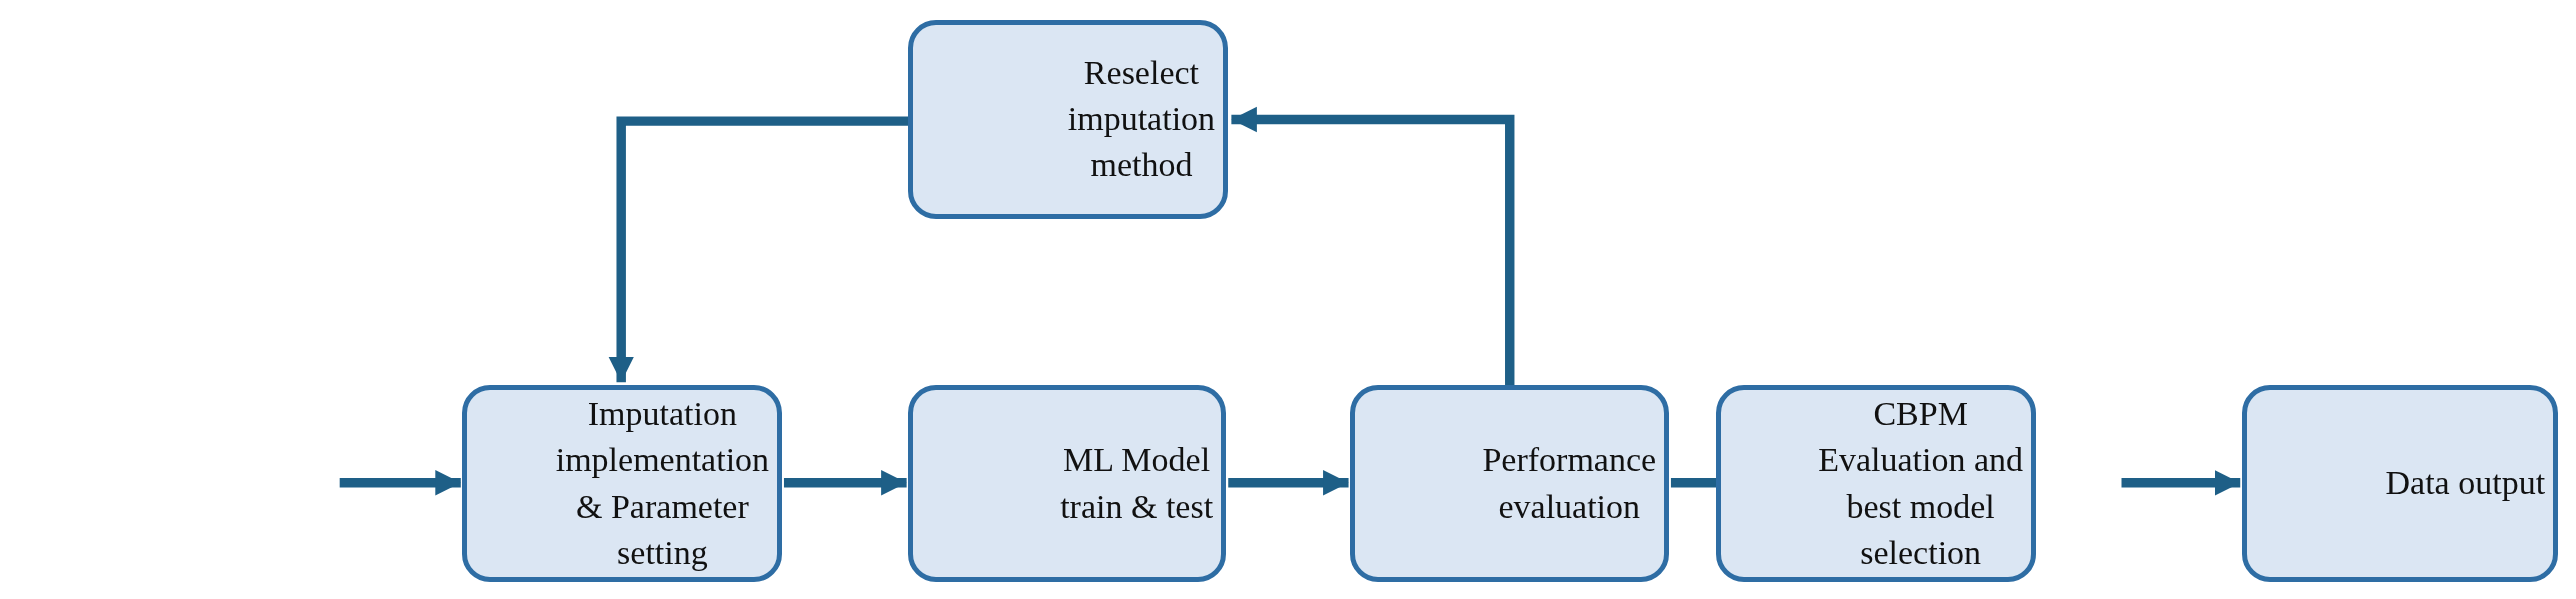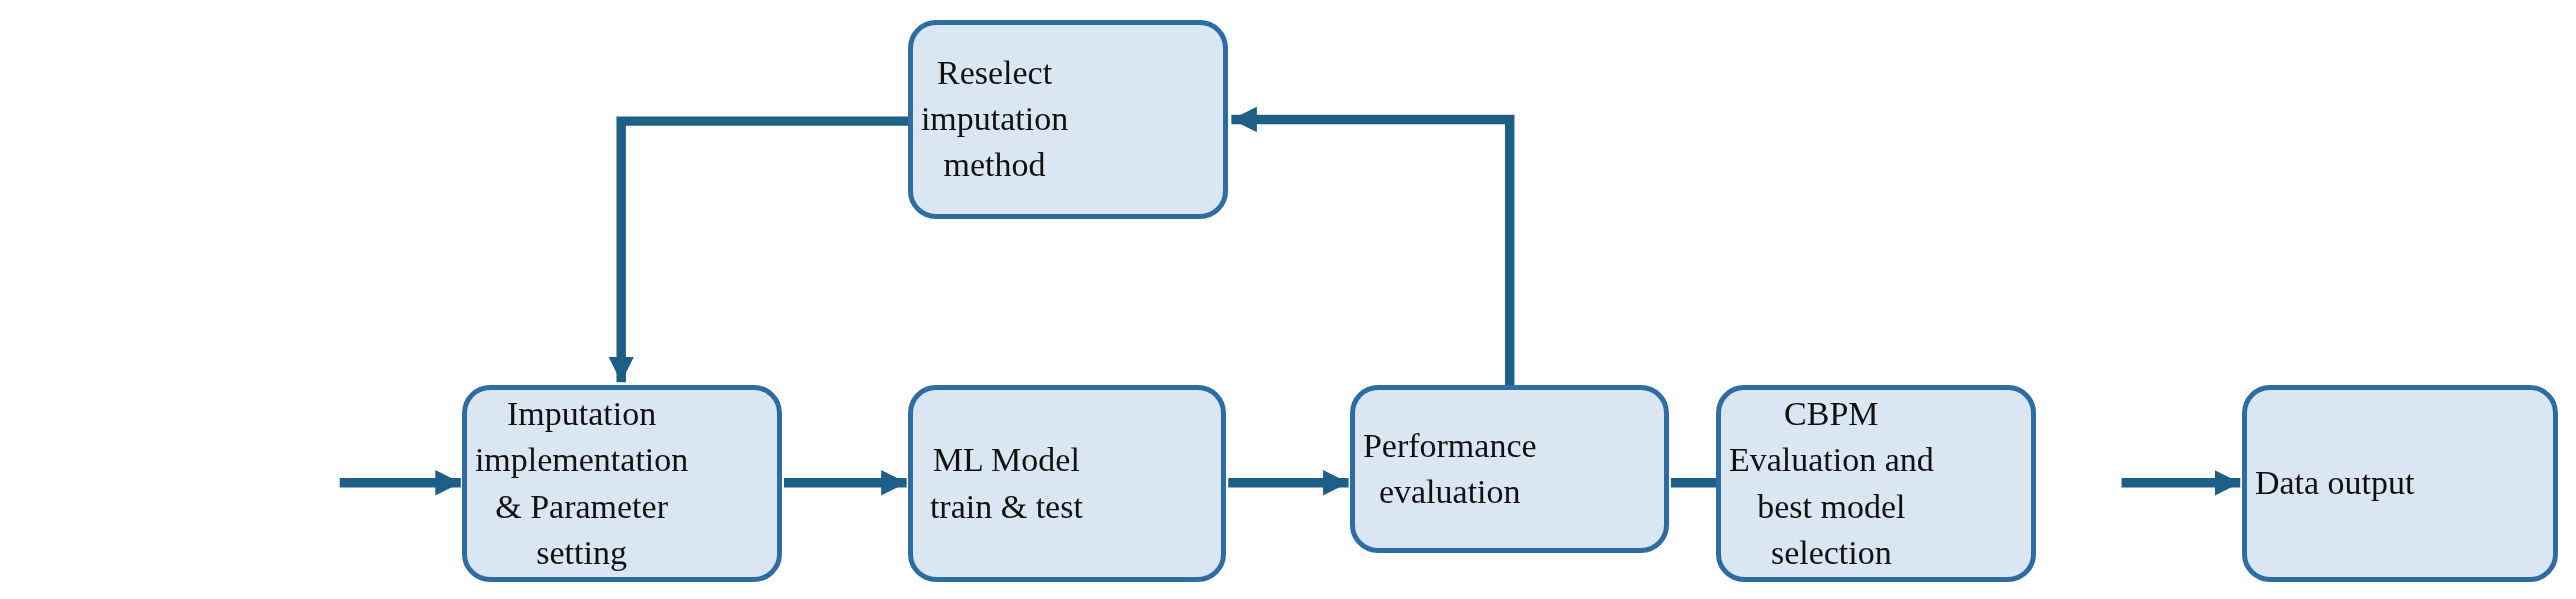--- a/index.html
+++ b/index.html
@@ -19,36 +19,36 @@
     font-family:"Liberation Serif","DejaVu Serif",serif;
   }
   .flowbox{
     position:absolute;
     box-sizing:border-box;
     background:var(--box-fill);
     border:5.5px solid var(--box-border);
     border-radius:28px;
     display:flex;
     align-items:center;
-    justify-content:flex-start;
+    justify-content:flex-end;
     text-align:center;
     z-index:2;
   }
   .flowbox .label{
     white-space:pre-line;
     font-size:34px;
     line-height:1.36;
     color:var(--text);
     padding:0 7.9px;
   }
   
   .box-input       {left:22px;   top:385px; width:316px; height:197px;}
   .box-imputation  {left:462px;  top:385px; width:320px; height:197px;}
   .box-ml          {left:908px; top:385px; width:318px; height:197px;padding-left:9px;}
-  .box-performance {left:1350px; top:385px; width:319px; height:168px;}
+  .box-performance {left:1350px; top:385px; width:319px; height:197px;}
   .box-cbpm        {left:1716px; top:385px; width:320px; height:197px;}
   .box-output      {left:2242px; top:385px; width:316px; height:197px;}
   
   .box-reselect    {left:908px; top:19.7px;  width:320px; height:199px;}
 
   .connector-layer{
     position:absolute;
     left:0; top:0;
     width:2576px;
     height:600px;

